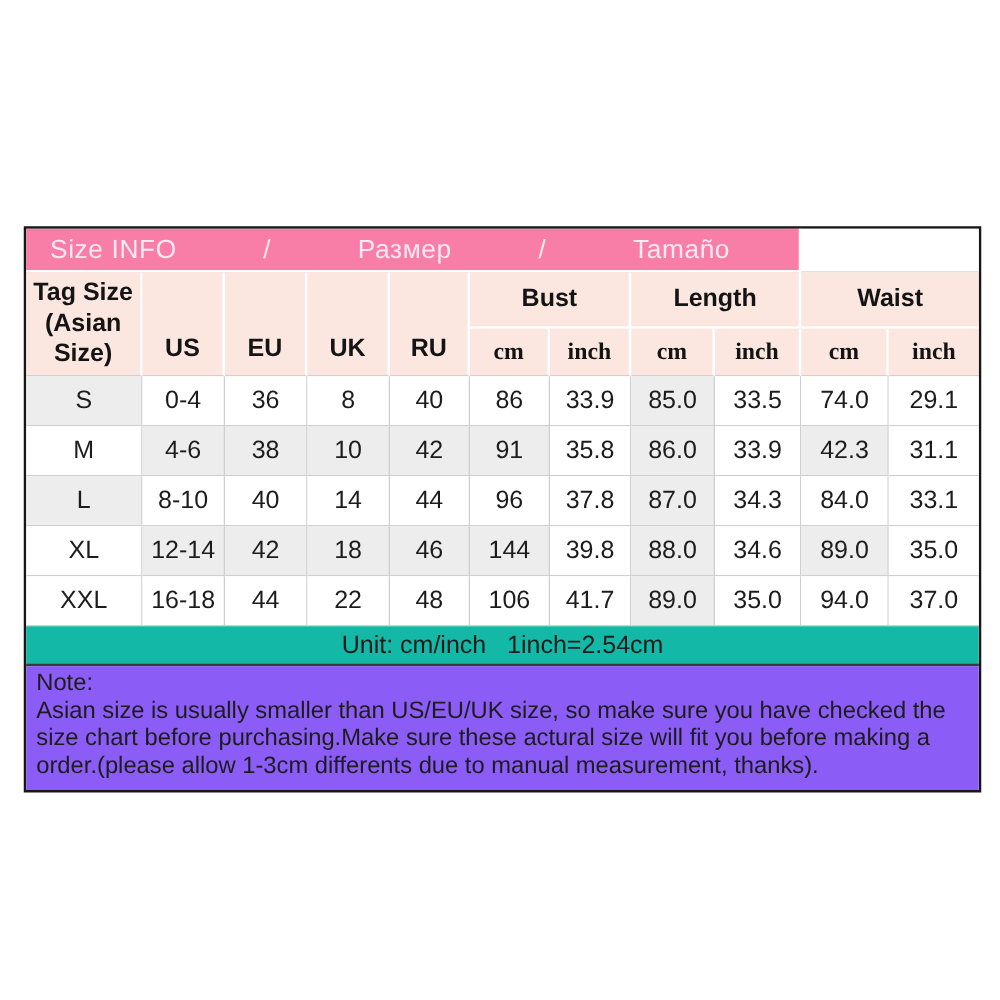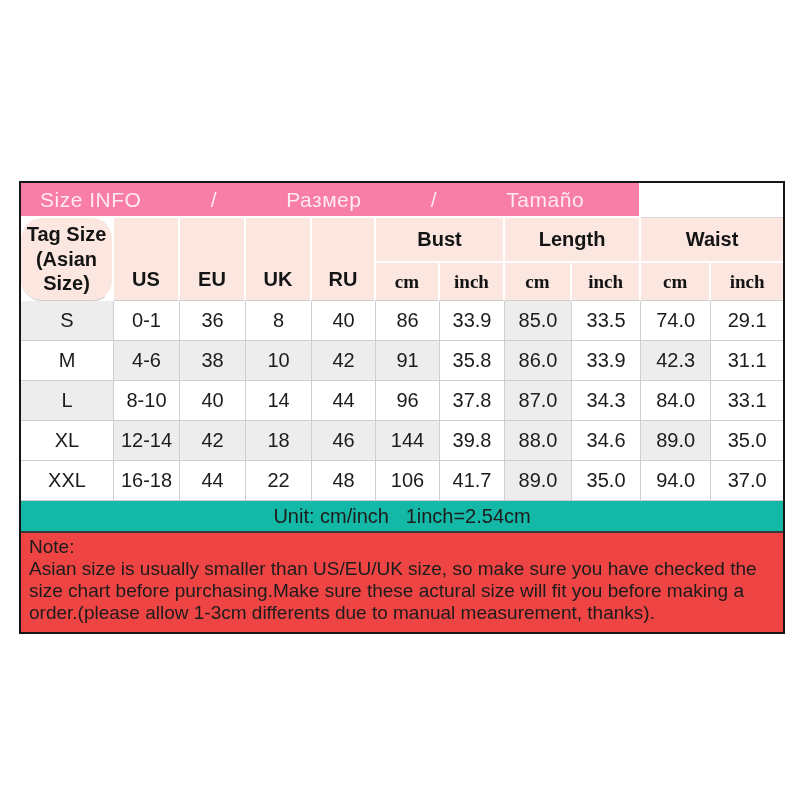--- a/index.html
+++ b/index.html
@@ -28,41 +28,41 @@
     display:flex; align-items:center; justify-content:space-between;
     padding:0 55px 0 19px; height:100%;
     color:#ffe9f2; font-size:21px; letter-spacing:0.5px;
   }
 
   
   .hcell {
     background:#fbe7e0; font-weight:bold; font-size:20px; color:#141414;
     border-right:2px solid #ffffff; border-bottom:2px solid #ffffff;
   }
-  .tag-cell { white-space:pre-line; line-height:1.22; border-bottom:1px solid #cfcfcf;border-radius:21px; }
+  .tag-cell { white-space:pre-line; line-height:1.22; border-bottom:1px solid #cfcfcf; }
   .region-cell { vertical-align:bottom; padding-bottom:9px; border-bottom:1px solid #cfcfcf; }
   .group-cell { height:45px; }
   .unitlbl-cell { height:38px; font-size:19px; border-bottom:1px solid #cfcfcf;font-family:Liberation Serif, serif; }
   .last-col { border-right:none !important; }
 
   
   .dcell {
     height:40px; font-size:20px; background:#ffffff;
     border-right:1px solid #cfcfcf; border-bottom:1px solid #cfcfcf;
   }
   .shade { background:#ededed; }
 
   
   .unit-cell {
     height:32px; font-size:20px; white-space:pre;
     border-bottom:2px solid #3a3a3a; background:#14b8a6;
   }
   .note-cell {
     text-align:left; padding:3px 10px 8px 8px; font-size:19px; line-height:22px;
-    background:#ef4444;
+    background:#8b5cf6;
   }
 </style>
 </head>
 <body>
 
 <div class="table-frame">
   <table class="size-chart">
     <colgroup>
       <col style="width:93px">
         <col style="width:66px">
@@ -108,21 +108,21 @@
       <td class="hcell unitlbl-cell">cm</td>
       <td class="hcell unitlbl-cell">inch</td>
       <td class="hcell unitlbl-cell">cm</td>
       <td class="hcell unitlbl-cell">inch</td>
       <td class="hcell unitlbl-cell">cm</td>
       <td class="hcell unitlbl-cell last-col">inch</td>
     </tr>
 
     <tr>
       <td class="dcell shade">S</td>
-      <td class="dcell">0-1</td>
+      <td class="dcell">0-4</td>
       <td class="dcell">36</td>
       <td class="dcell">8</td>
       <td class="dcell">40</td>
       <td class="dcell">86</td>
       <td class="dcell">33.9</td>
       <td class="dcell shade">85.0</td>
       <td class="dcell">33.5</td>
       <td class="dcell">74.0</td>
       <td class="dcell last-col">29.1</td>
     </tr>

